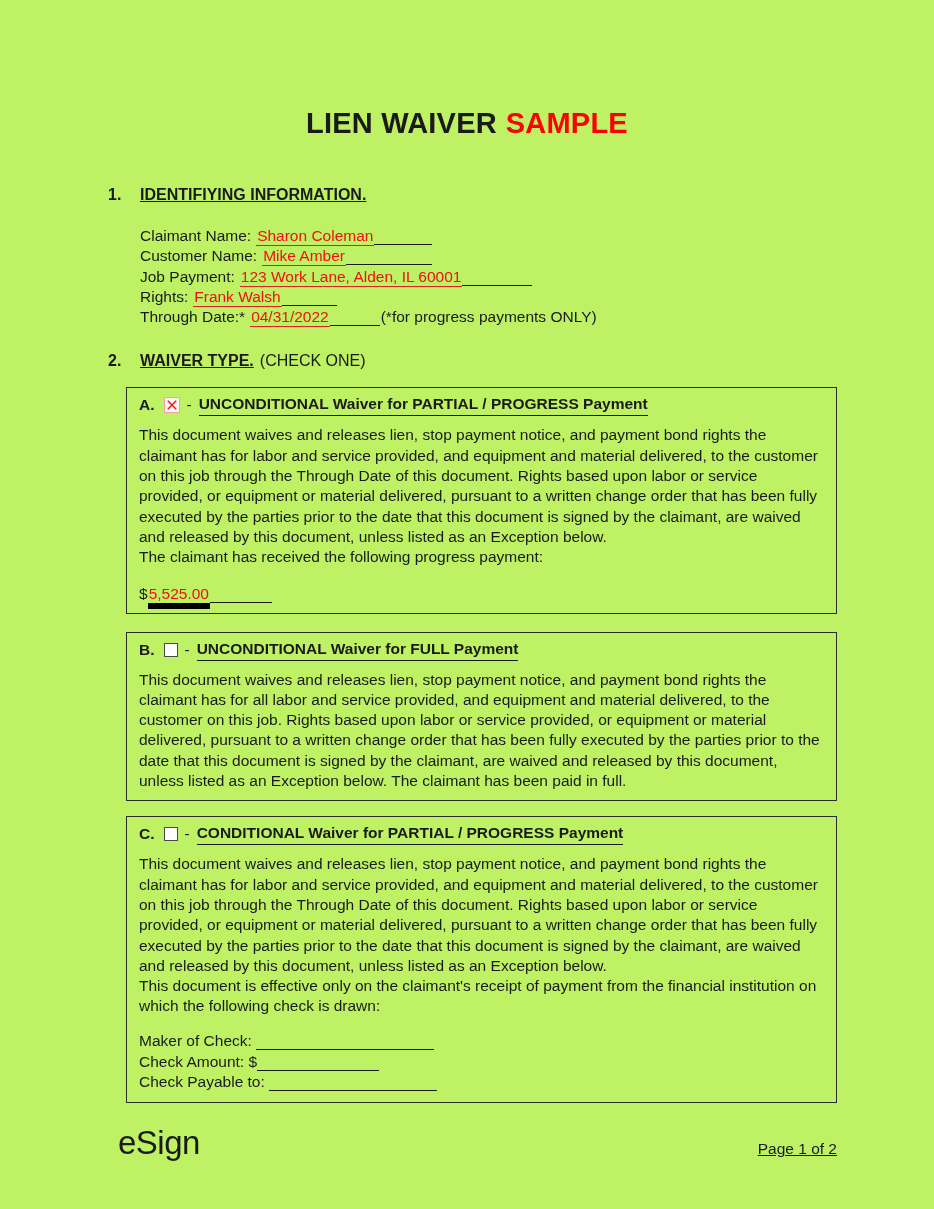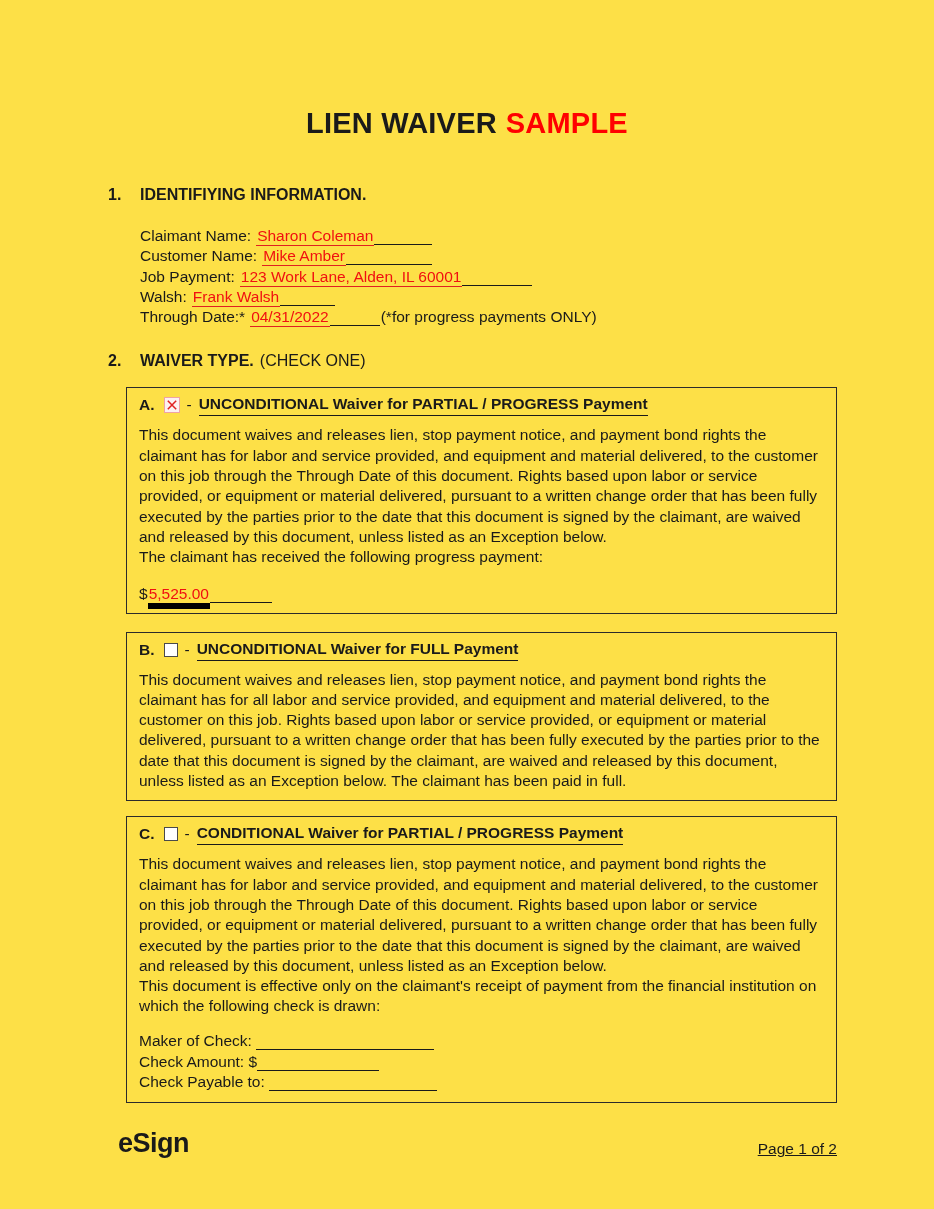--- a/index.html
+++ b/index.html
@@ -2,21 +2,21 @@
 <html><head>
 <meta charset="utf-8">
 <style>
   * { margin: 0; padding: 0; box-sizing: border-box; }
   html, body { background: #ffffff; }
   body { width: 934px; }
   .page {
     position: relative;
     width: 934px;
     height: 1209px;
-    background: #fde047;
+    background: #bef264;
     font-family: "Liberation Sans", sans-serif;
     color: #1a1a1a;
     overflow: hidden;
   }
 
   
   .title {
     padding-top: 109px;
     text-align: center;
     font-size: 29px;
@@ -27,21 +27,21 @@
   .title .red { color: #ff0000; margin-left: 9px; }
 
   
   .sec-head {
     display: flex;
     margin-left: 108px;
     font-size: 16px;
     line-height: 20px;
   }
   .sec-head .num { width: 32px; font-weight: bold; }
-  .sec-head .head { font-weight: bold; }
+  .sec-head .head { font-weight: bold; text-decoration: underline; }
   .sec-head .suffix { font-weight: normal; margin-left: 6px; }
   .sec1 { margin-top: 47px; }
   .sec2 { margin-top: 24px; }
 
   
   .fields {
     margin: 21px 0 0 140px;
     font-size: 15.5px;
     line-height: 20.3px;
   }
@@ -112,21 +112,21 @@
   
   .footer {
     position: absolute;
     left: 118px;
     right: 97px;
     top: 1128px;
     display: flex;
     justify-content: space-between;
     align-items: flex-end;
   }
-  .logo { font-size: 27px; font-weight: bold; letter-spacing: -0.5px; line-height: 30px; }
+  .logo { font-size: 33px; font-weight: normal; letter-spacing: -0.5px; line-height: 30px; }
   .page-indicator { font-size: 15.5px; line-height: 19px; text-decoration: underline; }
 </style>
 </head>
 <body>
 
 <div class="page">
 
   <h1 class="title"><span>LIEN WAIVER</span><span class="red">SAMPLE</span></h1>
 
   <div class="sec-head sec1">
@@ -138,21 +138,21 @@
     <div class="field-row">
       <span class="f-label">Claimant Name:</span><span class="f-value">Sharon Coleman</span><span class="f-ext" style="width:58px"></span>
     </div>
     <div class="field-row">
       <span class="f-label">Customer Name:</span><span class="f-value">Mike Amber</span><span class="f-ext" style="width:86px"></span>
     </div>
     <div class="field-row">
       <span class="f-label">Job Payment:</span><span class="f-value">123 Work Lane, Alden, IL 60001</span><span class="f-ext" style="width:70px"></span>
     </div>
     <div class="field-row">
-      <span class="f-label">Walsh:</span><span class="f-value">Frank Walsh</span><span class="f-ext" style="width:55px"></span>
+      <span class="f-label">Rights:</span><span class="f-value">Frank Walsh</span><span class="f-ext" style="width:55px"></span>
     </div>
     <div class="field-row">
       <span class="f-label">Through Date:*</span><span class="f-value">04/31/2022</span><span class="f-ext" style="width:50px"></span><span class="f-suffix">(*for progress payments ONLY)</span>
     </div>
   </div>
 
   <div class="sec-head sec2">
     <span class="num">2.</span>
     <span class="head">WAIVER TYPE.</span>
     <span class="suffix">(CHECK ONE)</span>

